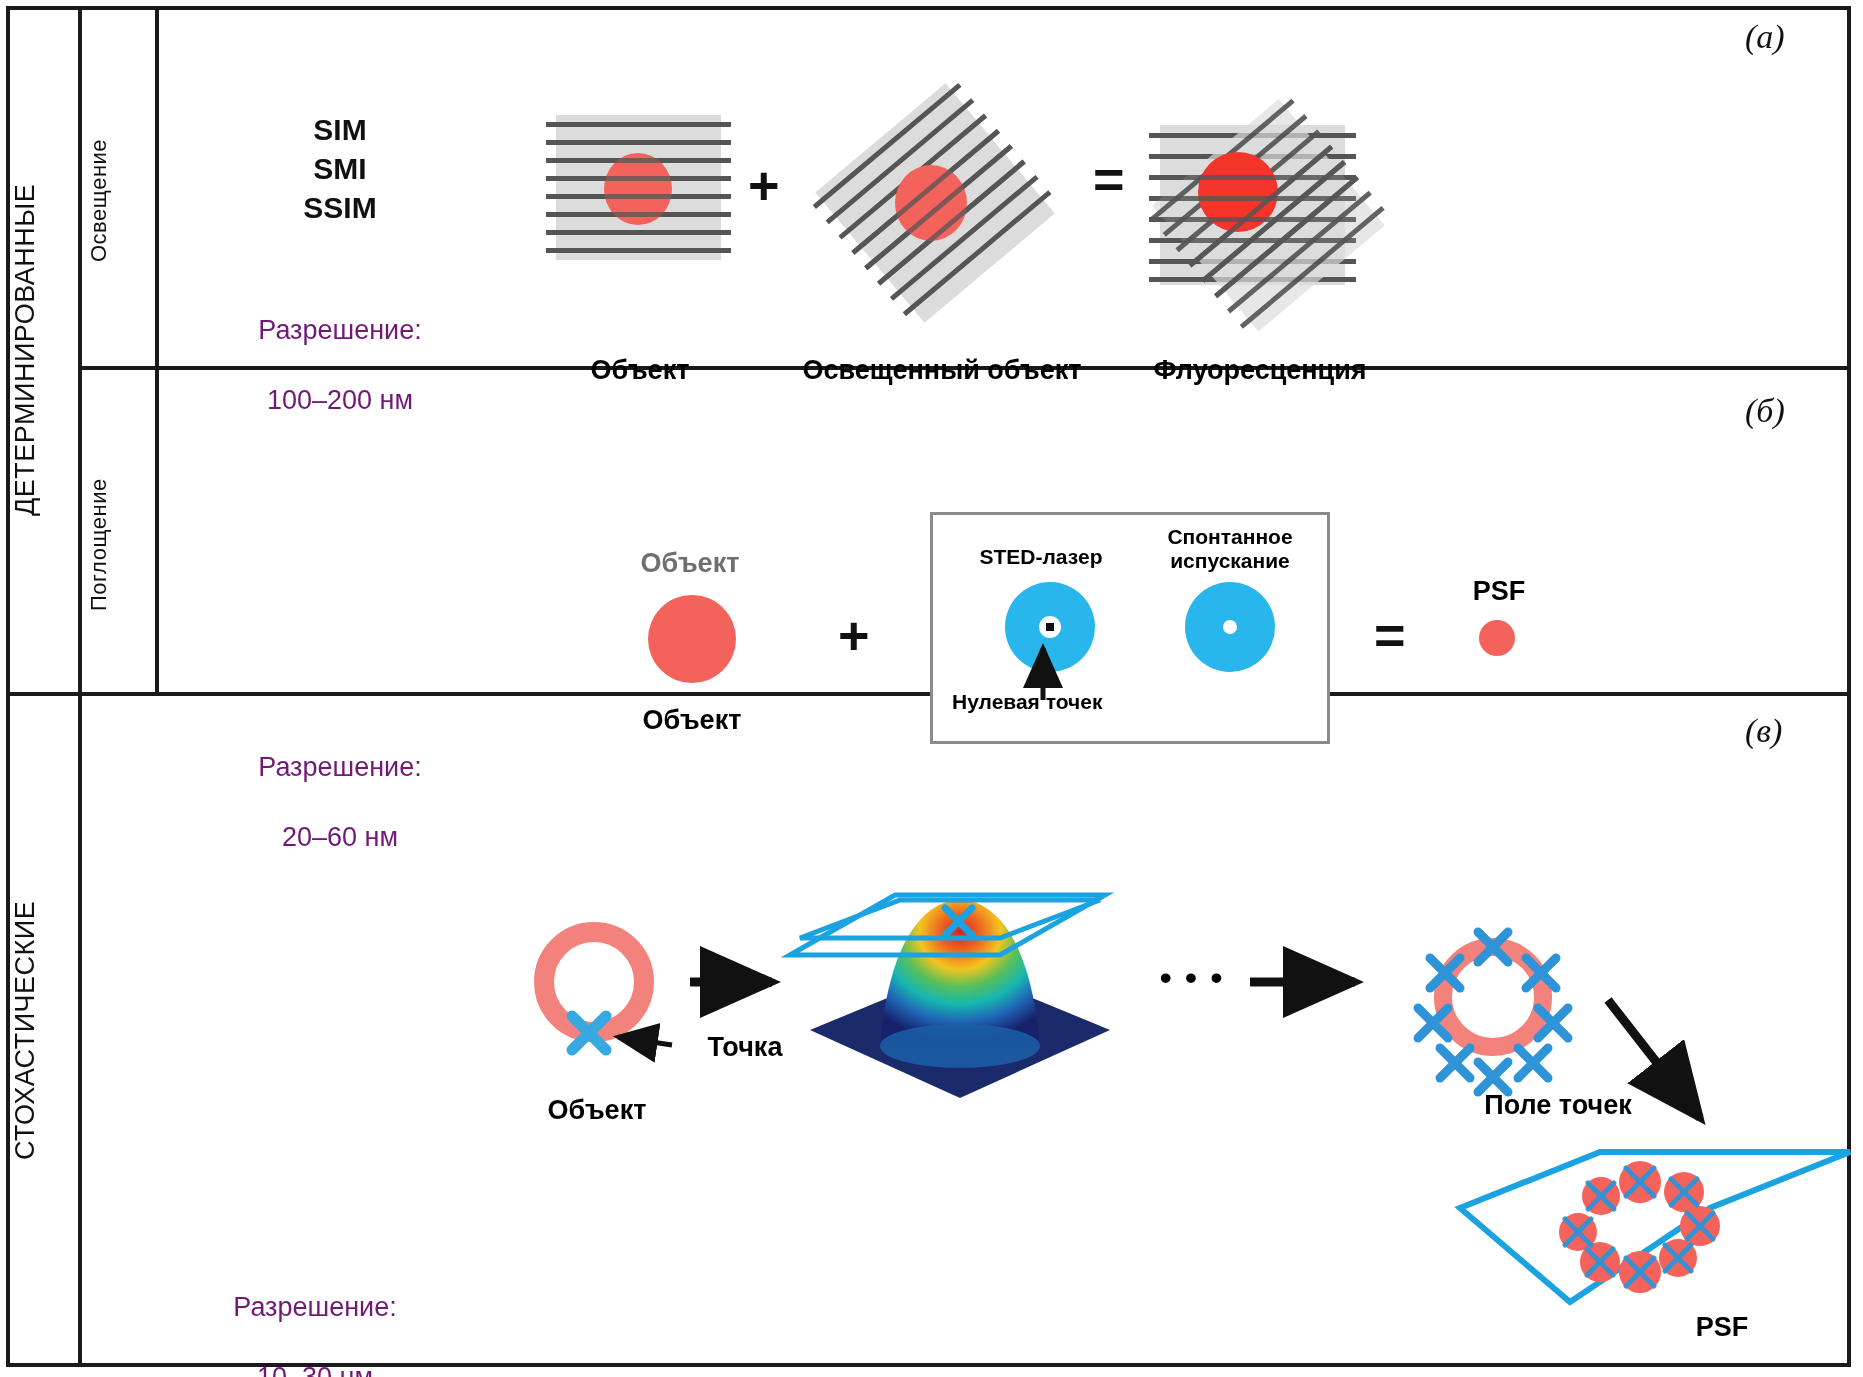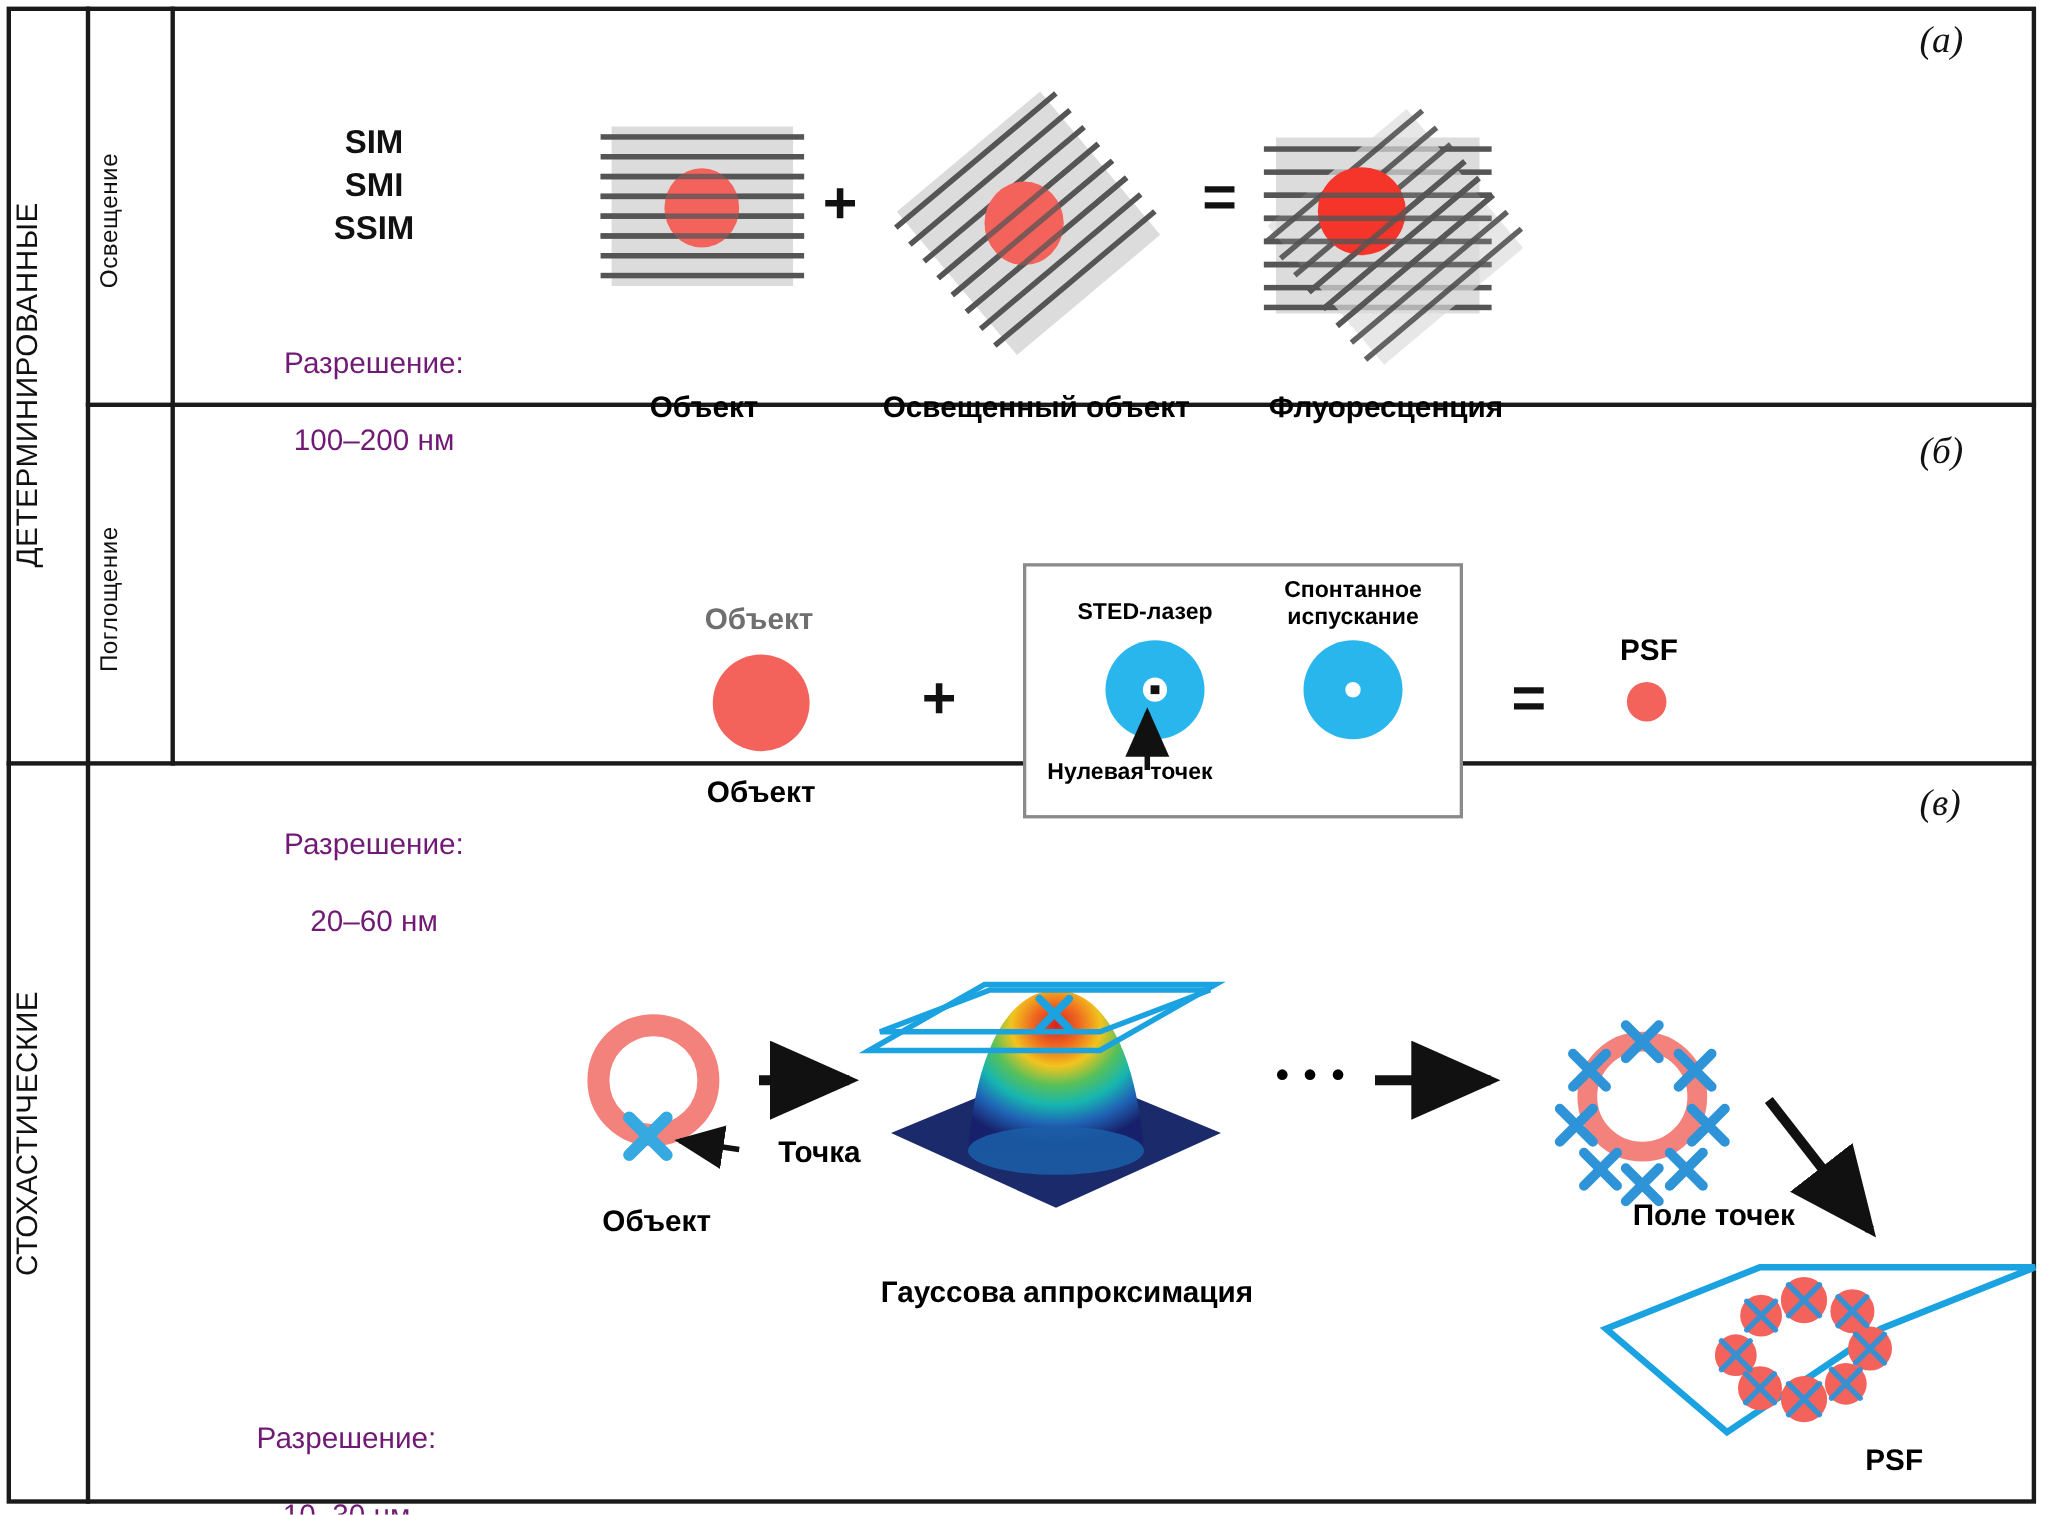--- a/index.html
+++ b/index.html
@@ -344,21 +344,20 @@
   </div>
 
   <div style="position:absolute; left:534px; top:922px; width:120px; height:120px;
               border:20px solid #f4827c; border-radius:50%; box-sizing:border-box;"></div>
 
   <div class="cap" style="left:680px; top:1032px; width:130px;">Точка</div>
   <div class="cap" style="left:522px; top:1095px; width:150px;">Объект</div>
 
   <div style="position:absolute; left:800px; top:902px; width:300px; height:250px;"></div>
 
-  <div class="cap" style="left:760px; top:1160px; width:420px;">Гауссова аппроксимация</div>
 
   <div class="cap" style="left:1152px; top:958px; width:80px; font-size:34px; letter-spacing:2px;">• • •</div>
 
   <div style="position:absolute; left:1434px; top:938px; width:118px; height:118px;
               border:18px solid #f4827c; border-radius:50%; box-sizing:border-box;"></div>
 
   <div class="cap" style="left:1448px; top:1090px; width:220px;">Поле точек</div>
 
   <div class="cap" style="left:1672px; top:1312px; width:100px;">PSF</div>
 

